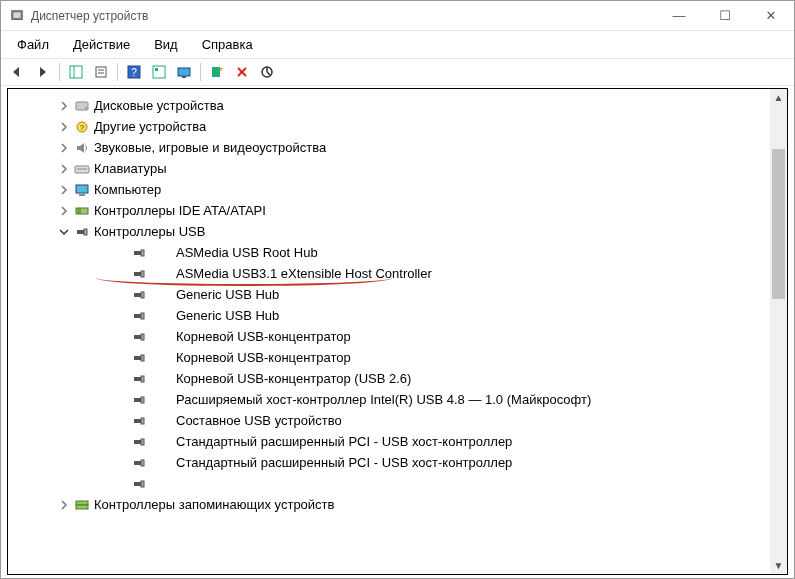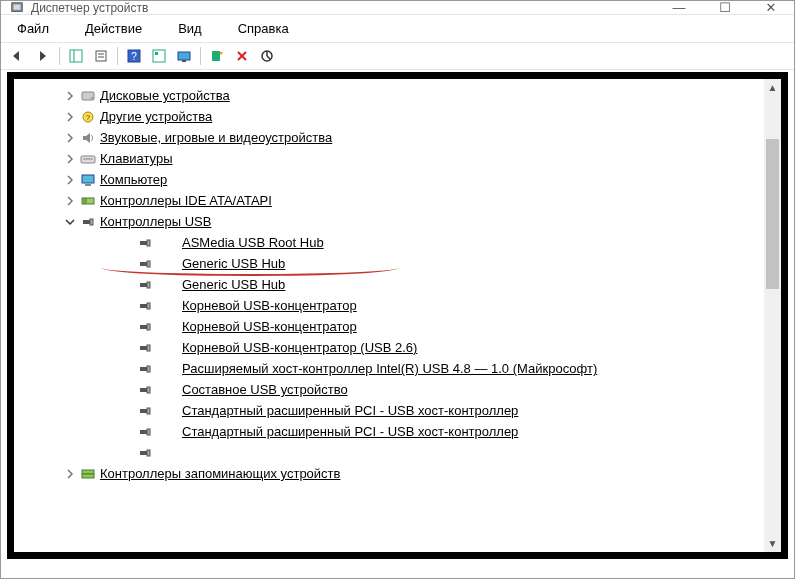--- a/index.html
+++ b/index.html
@@ -8,63 +8,62 @@
     font-family: "Segoe UI", Tahoma, sans-serif;
     font-size: 13px;
     background: #fff;
     width: 795px;
     height: 579px;
     overflow: hidden;
     border: 1px solid #999;
     position: relative;
   }
   .titlebar {
-    height: 14px;
+    height: 30px;
     display: flex;
     align-items: center;
     padding: 0 0 0 8px;
     background: #fff;
     border-bottom: 1px solid #e5e5e5;
   }
   .titlebar .app-icon {
     width: 16px; height: 16px; margin-right: 6px;
     display: inline-flex; align-items: center; justify-content: center;
   }
   .titlebar .title { color: #555; font-size: 12px; flex: 1; }
   .win-controls { display: flex; height: 100%; }
   .win-btn {
     width: 46px; height: 100%;
     display: flex; align-items: center; justify-content: center;
     color: #555; font-family: "Segoe UI Symbol", sans-serif;
   }
   .menubar {
-    display: flex; gap: 16px; padding: 2px 6px;
+    display: flex; gap: 4px; padding: 2px 6px;
     font-size: 13px;
   }
   .menubar .menu-item { padding: 4px 10px; }
   .toolbar {
     display: flex; align-items: center; gap: 3px;
     padding: 2px 6px;
     border-top: 1px solid #e5e5e5;
     border-bottom: 1px solid #e5e5e5;
     height: 28px;
   }
   .tb-btn {
     width: 22px; height: 22px;
     display: inline-flex; align-items: center; justify-content: center;
     border: 1px solid transparent;
   }
   .tb-sep { width: 1px; height: 18px; background: #ccc; margin: 0 2px; }
   .tree-area {
     position: relative;
     height: calc(100% - 30px - 28px - 28px - 4px);
     margin: 2px 6px 2px 6px;
-    border: 7px solid #000000;
+    border: 1px solid #000000;
     overflow: hidden;
-    text-decoration: underline;
   }
   .tree-scroll {
     position: absolute; right: 0; top: 0; width: 17px; height: 100%;
     background: #f0f0f0;
   }
   .tree-scroll .thumb {
     position: absolute; left: 2px; width: 13px;
     top: 60px; height: 150px; background: #c2c2c2;
   }
   .tree-scroll .arrow {
@@ -306,20 +305,30 @@
         <span>ASMedia USB Root Hub</span>
       </div>
       <div class="node lvl2">
         <span class="expander none"></span>
         <span class="dev-icon">
           <svg width="16" height="16" viewBox="0 0 16 16">
             <rect x="3" y="6" width="7" height="4" fill="#555"></rect>
             <rect x="10" y="5" width="3" height="6" fill="#aaa" stroke="#555"></rect>
           </svg>
         </span>
+        <span>ASMedia USB3.1 eXtensible Host Controller</span>
+      </div>
+      <div class="node lvl2">
+        <span class="expander none"></span>
+        <span class="dev-icon">
+          <svg width="16" height="16" viewBox="0 0 16 16">
+            <rect x="3" y="6" width="7" height="4" fill="#555"></rect>
+            <rect x="10" y="5" width="3" height="6" fill="#aaa" stroke="#555"></rect>
+          </svg>
+        </span>
         <span>Generic USB Hub</span>
       </div>
       <div class="node lvl2">
         <span class="expander none"></span>
         <span class="dev-icon">
           <svg width="16" height="16" viewBox="0 0 16 16">
             <rect x="3" y="6" width="7" height="4" fill="#555"></rect>
             <rect x="10" y="5" width="3" height="6" fill="#aaa" stroke="#555"></rect>
           </svg>
         </span>

